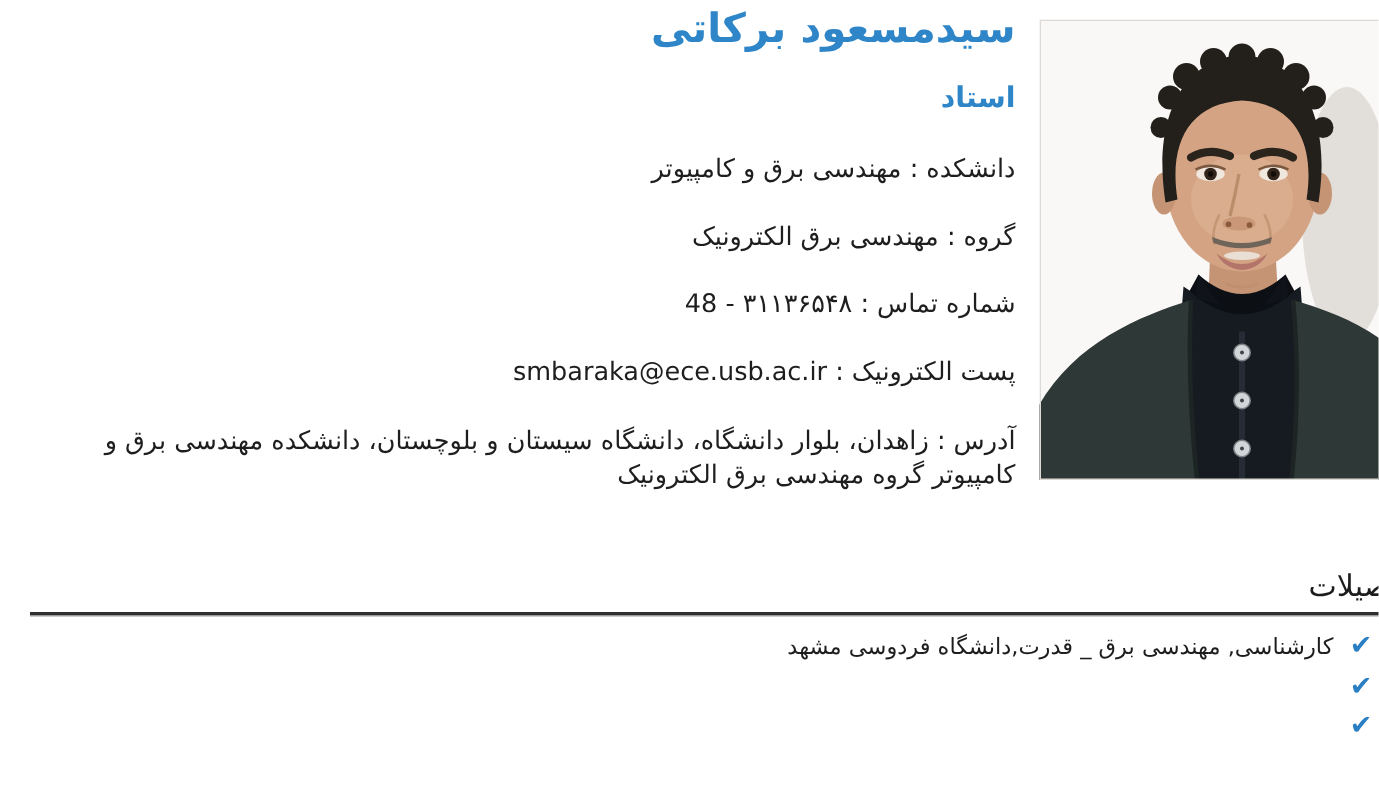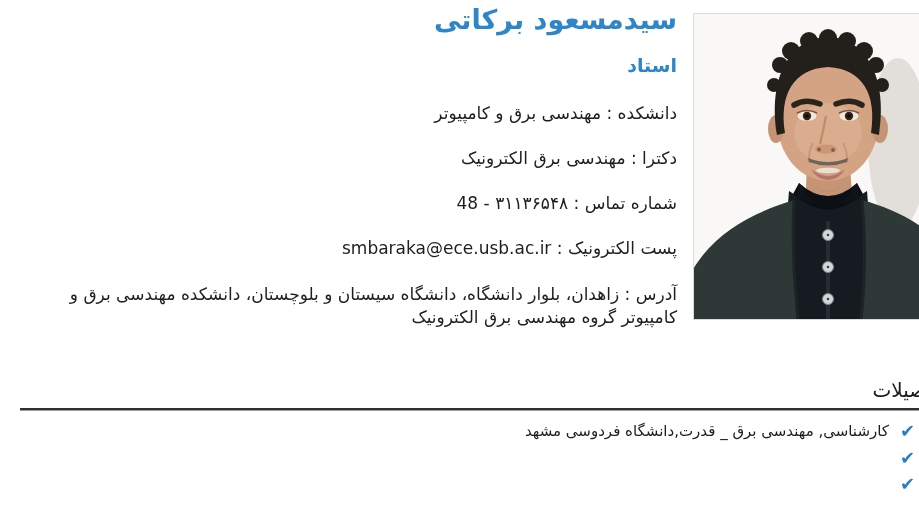--- a/index.html
+++ b/index.html
@@ -66,21 +66,21 @@
 
   <div class="text-block">
     <h1 class="name">سیدمسعود برکاتی</h1>
     <div class="prof-title">استاد</div>
 
     <div class="details">
       <div class="detail-row">
         <span class="detail-label">دانشکده</span><span class="detail-sep"> : </span><span class="detail-value">مهندسی برق و کامپیوتر</span>
       </div>
       <div class="detail-row">
-        <span class="detail-label">دکترا</span><span class="detail-sep"> : </span><span class="detail-value">مهندسی برق الکترونیک</span>
+        <span class="detail-label">گروه</span><span class="detail-sep"> : </span><span class="detail-value">مهندسی برق الکترونیک</span>
       </div>
       <div class="detail-row">
         <span class="detail-label">شماره تماس</span><span class="detail-sep"> : </span><span class="detail-value">۳۱۱۳۶۵۴۸ - 48</span>
       </div>
       <div class="detail-row">
         <span class="detail-label">پست الکترونیک</span><span class="detail-sep"> : </span><span class="detail-value">smbaraka@ece.usb.ac.ir</span>
       </div>
       <div class="detail-row address">
         <span class="detail-label">آدرس</span><span class="detail-sep"> : </span><span class="detail-value">زاهدان، بلوار دانشگاه، دانشگاه سیستان و بلوچستان، دانشکده مهندسی برق و کامپیوتر گروه مهندسی برق الکترونیک</span>
       </div>

